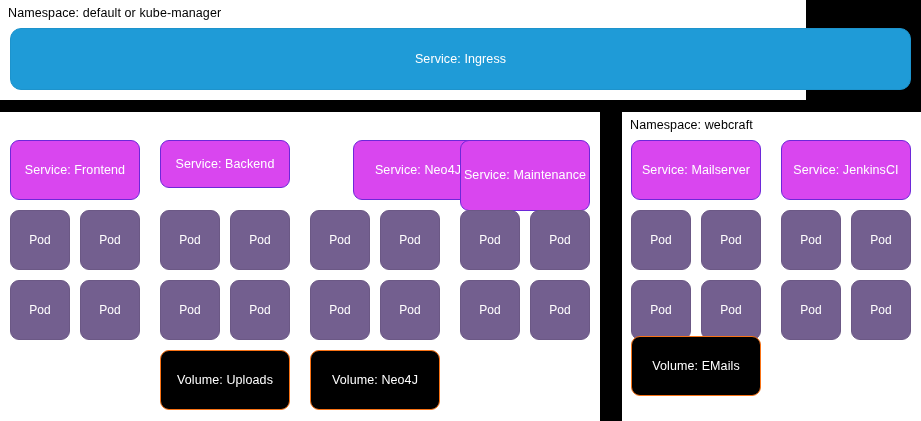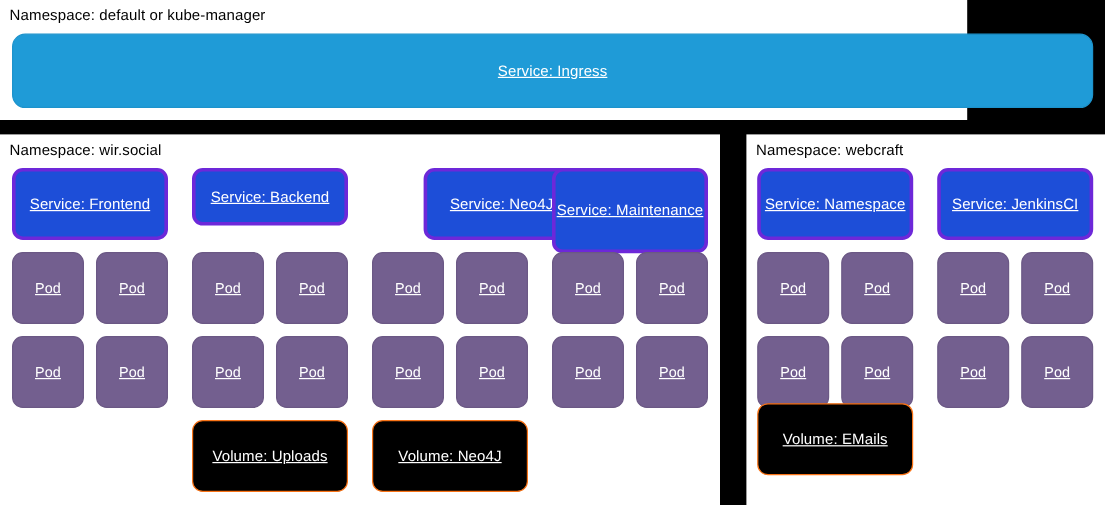--- a/index.html
+++ b/index.html
@@ -47,31 +47,30 @@
     border-radius: 9px;
     display: flex;
     align-items: center;
     justify-content: center;
     text-align: right;
     color: #ffffff;
     font-size: 12.5px;
     line-height: 15px;
     letter-spacing: 0.1px;
     overflow: hidden;
-    text-decoration: underline;
   }
 
   .node.ingress {
     background: #1f9bd7;
     border: 1px solid #1d93cc;
     border-radius: 11px;
   }
   .node.service {
-    background: #1d4ed8;
-    border: 3px solid #6d28d9;
+    background: #d946ef;
+    border: 1px solid #6d28d9;
   }
   .node.pod {
     background: #735f8f;
     border: 1px solid #6b5885;
     font-size: 12px;
   }
   .node.volume {
     background: #000000;
     border: 1px solid #f97316;
   }
@@ -80,21 +79,20 @@
 <body>
 
 <div id="canvas">
 
   <div class="ns-panel" id="ns-top">
     <div class="ns-label">Namespace: default or kube-manager</div>
     <div class="node ingress" style="left:10px; top:28px; width:901px; height:62px;">Service: Ingress</div>
   </div>
 
   <div class="ns-panel" id="ns-left">
-    <div class="ns-label">Namespace: wir.social</div>
 
     <div class="node service" style="left:10px; top:28px; width:130px; height:60px;">Service: Frontend</div>
     <div class="node pod" style="left:10px; top:98px; width:60px; height:60px;">Pod</div>
     <div class="node pod" style="left:80px; top:98px; width:60px; height:60px;">Pod</div>
     <div class="node pod" style="left:10px; top:168px; width:60px; height:60px;">Pod</div>
     <div class="node pod" style="left:80px; top:168px; width:60px; height:60px;">Pod</div>
 
     <div class="node service" style="left:160px; top:28px; width:130px; height:48px;">Service: Backend</div>
     <div class="node pod" style="left:160px; top:98px; width:60px; height:60px;">Pod</div>
     <div class="node pod" style="left:230px; top:98px; width:60px; height:60px;">Pod</div>
@@ -112,21 +110,21 @@
     <div class="node service" style="left:460px; top:28px; width:130px; height:71px;">Service: Maintenance</div>
     <div class="node pod" style="left:460px; top:98px; width:60px; height:60px;">Pod</div>
     <div class="node pod" style="left:530px; top:98px; width:60px; height:60px;">Pod</div>
     <div class="node pod" style="left:460px; top:168px; width:60px; height:60px;">Pod</div>
     <div class="node pod" style="left:530px; top:168px; width:60px; height:60px;">Pod</div>
   </div>
 
   <div class="ns-panel" id="ns-right">
     <div class="ns-label">Namespace: webcraft</div>
 
-    <div class="node service" style="left:9px; top:28px; width:130px; height:60px;">Service: Namespace</div>
+    <div class="node service" style="left:9px; top:28px; width:130px; height:60px;">Service: Mailserver</div>
     <div class="node pod" style="left:9px; top:98px; width:60px; height:60px;">Pod</div>
     <div class="node pod" style="left:79px; top:98px; width:60px; height:60px;">Pod</div>
     <div class="node pod" style="left:9px; top:168px; width:60px; height:60px;">Pod</div>
     <div class="node pod" style="left:79px; top:168px; width:60px; height:60px;">Pod</div>
     <div class="node volume" style="left:9px; top:224px; width:130px; height:60px;">Volume: EMails</div>
 
     <div class="node service" style="left:159px; top:28px; width:130px; height:60px;">Service: JenkinsCI</div>
     <div class="node pod" style="left:159px; top:98px; width:60px; height:60px;">Pod</div>
     <div class="node pod" style="left:229px; top:98px; width:60px; height:60px;">Pod</div>
     <div class="node pod" style="left:159px; top:168px; width:60px; height:60px;">Pod</div>

